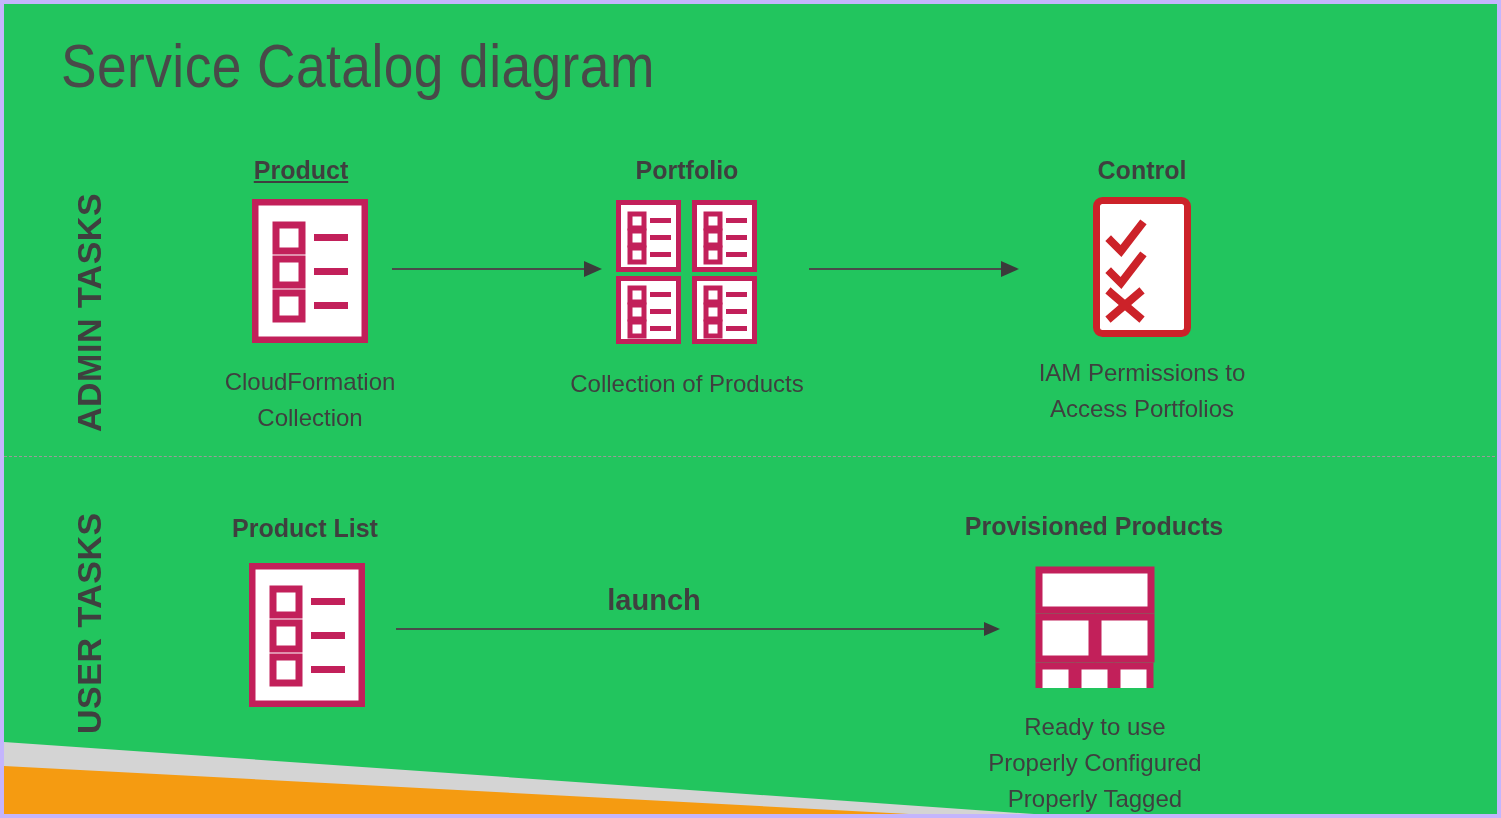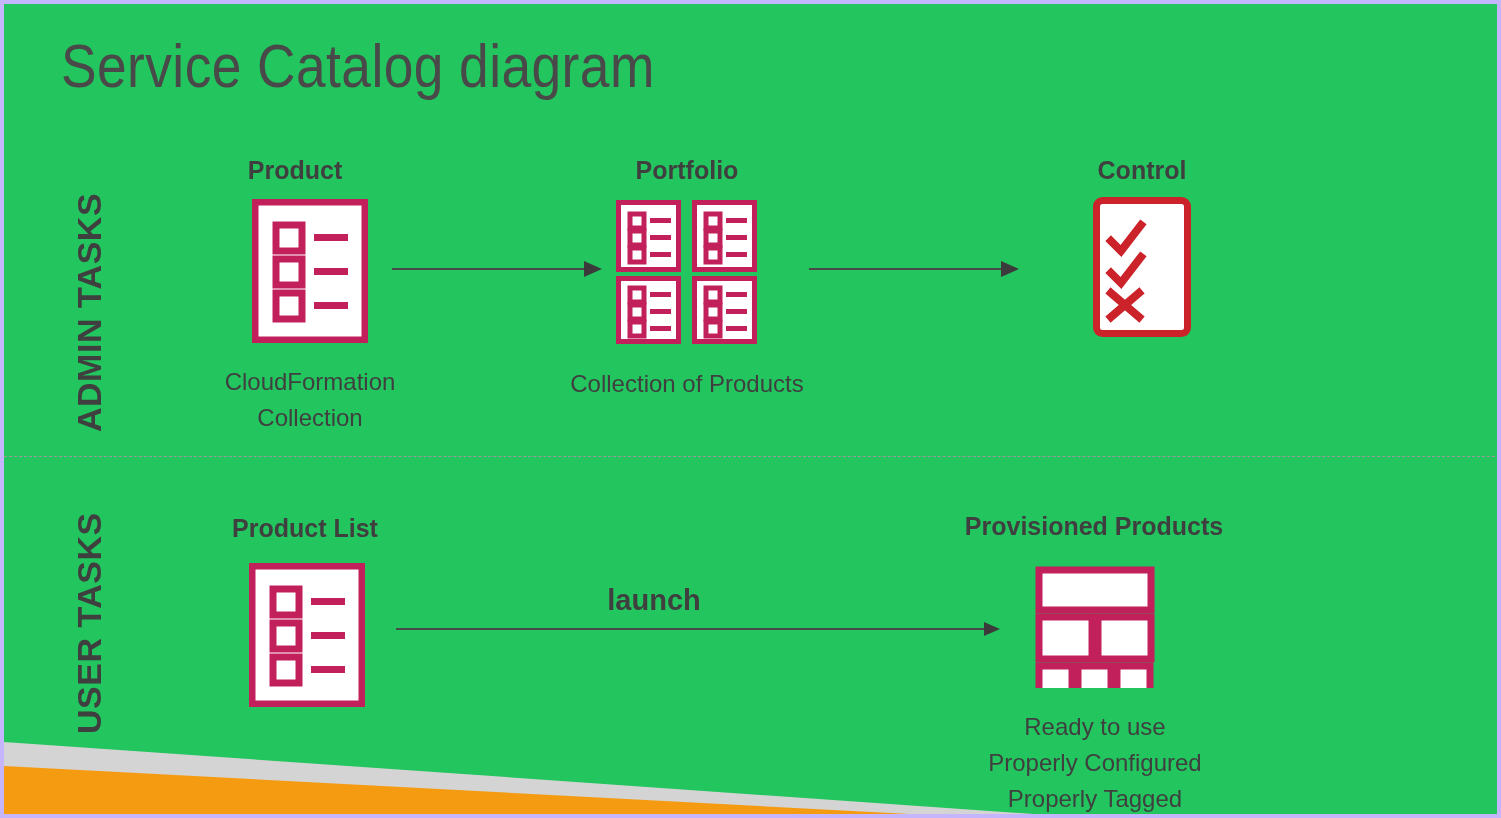--- a/index.html
+++ b/index.html
@@ -119,21 +119,21 @@
 <div id="slide">
 
   <div id="title">Service Catalog diagram</div>
 
   <div id="divider"></div>
 
   <div class="side-label" id="side-admin">ADMIN TASKS</div>
 
   <div class="side-label" id="side-user">USER TASKS</div>
 
-  <div class="node-title" style="left:291px; top:152px;">Product</div>
+  <div class="node-title" style="left:297px; top:152px;text-decoration:underline;">Product</div>
 
   <div class="icon-wrap" style="left:306px; top:195px;">
     <svg width="116" height="144" viewBox="0 0 116 144">
       <rect x="3" y="3" width="110" height="138" fill="#ffffff" stroke="#C2205A" stroke-width="7"></rect>
       <rect x="24" y="26" width="26" height="26" fill="#ffffff" stroke="#C2205A" stroke-width="7"></rect>
       <rect x="24" y="60" width="26" height="26" fill="#ffffff" stroke="#C2205A" stroke-width="7"></rect>
       <rect x="24" y="94" width="26" height="26" fill="#ffffff" stroke="#C2205A" stroke-width="7"></rect>
       <rect x="62" y="35" width="34" height="7" fill="#C2205A"></rect>
       <rect x="62" y="69" width="34" height="7" fill="#C2205A"></rect>
       <rect x="62" y="103" width="34" height="7" fill="#C2205A"></rect>
@@ -218,20 +218,22 @@
     <svg width="98" height="140" viewBox="0 0 98 140">
       <rect x="3.5" y="3.5" width="91" height="133" rx="6" ry="6" fill="#ffffff" stroke="#CC2229" stroke-width="7"></rect>
       <polyline points="18,44 28,54 48,28" fill="none" stroke="#CC2229" stroke-width="8" stroke-linecap="square" stroke-linejoin="miter"></polyline>
       <polyline points="18,76 28,86 48,60" fill="none" stroke="#CC2229" stroke-width="8" stroke-linecap="square" stroke-linejoin="miter"></polyline>
       <line x1="18" y1="96" x2="46" y2="120" stroke="#CC2229" stroke-width="8" stroke-linecap="square"></line>
       <line x1="46" y1="96" x2="18" y2="120" stroke="#CC2229" stroke-width="8" stroke-linecap="square"></line>
     </svg>
   </div>
 
   <div class="caption" style="left:1138px; top:351px;">
+    <div>IAM Permissions to</div>
+    <div>Access Portfolios</div>
   </div>
 
   <div class="node-title" style="left:301px; top:510px;">Product List</div>
 
   <div class="icon-wrap" style="left:303px; top:559px;">
     <svg width="116" height="144" viewBox="0 0 116 144">
       <rect x="3" y="3" width="110" height="138" fill="#ffffff" stroke="#C2205A" stroke-width="7"></rect>
       <rect x="24" y="26" width="26" height="26" fill="#ffffff" stroke="#C2205A" stroke-width="7"></rect>
       <rect x="24" y="60" width="26" height="26" fill="#ffffff" stroke="#C2205A" stroke-width="7"></rect>
       <rect x="24" y="94" width="26" height="26" fill="#ffffff" stroke="#C2205A" stroke-width="7"></rect>

